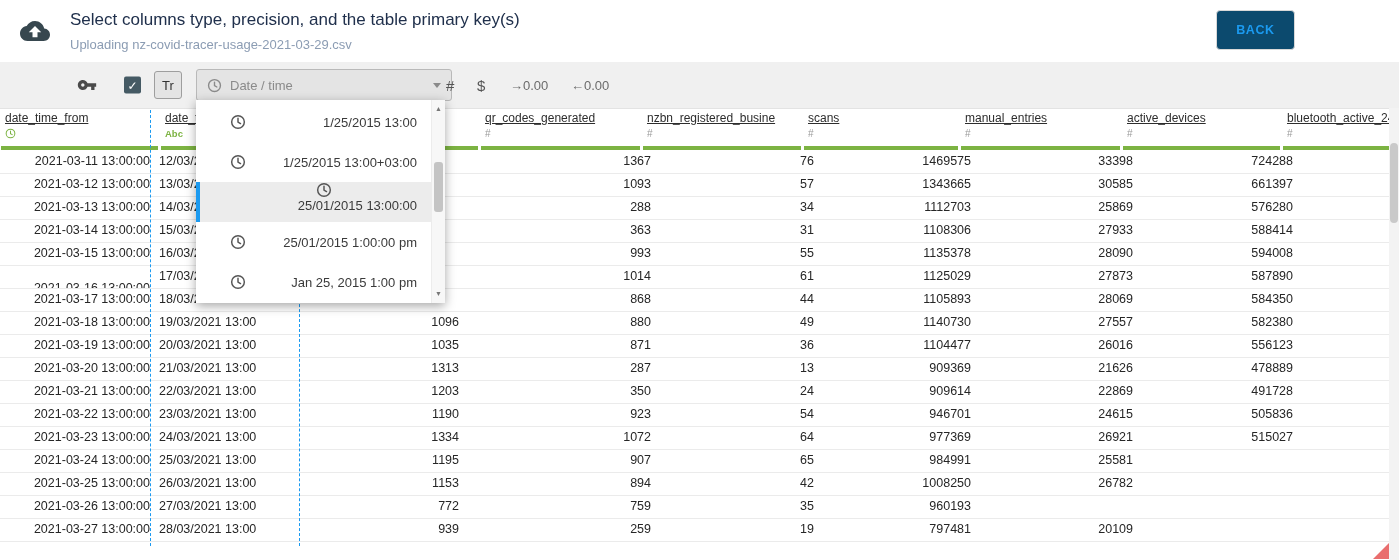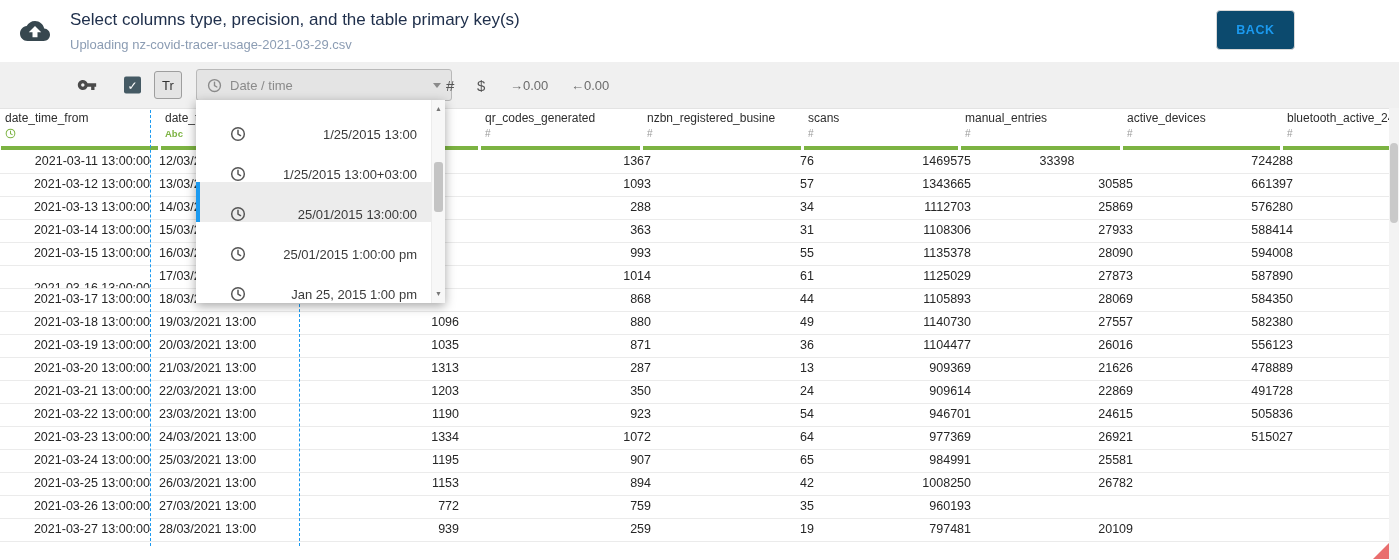--- a/index.html
+++ b/index.html
@@ -28,41 +28,41 @@
            display:flex;align-items:center;gap:8px;padding:0 10px;color:#8a8a8a;font-size:13px;cursor:pointer;}
   .chev{width:0;height:0;border-left:4.5px solid transparent;border-right:4.5px solid transparent;border-top:5.5px solid #8a8a8a;margin-left:auto;}
   .icon-btn{background:none;border:none;color:#555;font-size:15px;padding:0;}
   .hash{left:446px;} .dollar{left:477px;}
   .prec{background:none;border:none;color:#6b6b6b;font-size:13px;padding:0;white-space:nowrap;}
   .inc{left:510px;} .dec{left:571px;}
 
   
   .ghead{position:absolute;left:0;top:108px;height:43px;display:flex;z-index:1;background:#fff;}
   .hcell{position:relative;flex:none;padding:3px 5px 0;overflow:hidden;white-space:nowrap;cursor:pointer;}
-  .tname{font-size:12px;color:#2d2d2d;}
+  .tname{font-size:12px;color:#2d2d2d;text-decoration:underline;}
   .ttype{margin-top:2px;height:13px;font-size:10px;color:#9a9a9a;display:flex;align-items:center;}
   .ttype.abc{color:var(--green);font-weight:700;font-size:9.5px;}
   .qbar{position:absolute;left:1px;right:2px;bottom:1px;height:4px;background:var(--green);}
   .gbody{position:absolute;left:0;top:151px;z-index:1;background:#fff;}
   .grow{display:flex;height:22px;border-bottom:1px solid #ebebeb;}
   .gcell{flex:none;font-size:12.5px;color:#262626;line-height:21px;white-space:nowrap;overflow:hidden;}
   .gcell.r{text-align:right;padding-right:10px;}
   .gcell.l{text-align:left;padding-left:5px;}
 
   
   .dashline{position:absolute;top:110px;height:436px;width:0;border-left:1px dashed var(--accent);z-index:5;}
   .d1{left:150px;} .d2{left:299px;}
 
   
   .dd-panel{position:absolute;left:196px;top:100px;width:249px;height:203px;background:#fff;
             box-shadow:0 3px 10px rgba(0,0,0,.35);z-index:20;}
   .dd-list{position:absolute;left:0;top:2px;right:13px;}
-  .dd-opt{height:40px;display:flex;align-items:flex-end;border-left:4px solid transparent;
+  .dd-opt{height:40px;display:flex;align-items:center;border-left:4px solid transparent;
           padding:0 15px 0 30px;font-size:13px;color:#3a3a3a;cursor:pointer;}
-  .dd-opt.sel{background:#ececec;border-left-color:var(--accent);}
+  .dd-opt.sel{background:#ececec;border-left-color:var(--accent);flex-direction:column;}
   .dd-opt .lbl{margin-left:auto;}
   .dd-scroll{position:absolute;top:0;right:0;bottom:0;width:13px;background:#f7f7f7;border-left:1px solid #ececec;}
   .dd-up,.dd-down{position:absolute;left:0;width:100%;text-align:center;font-size:7px;color:#777;height:12px;line-height:12px;cursor:pointer;}
   .dd-up{top:3px;} .dd-down{bottom:3px;}
   .dd-thumb{position:absolute;left:2px;right:2px;top:62px;height:50px;background:#c4c4c4;border-radius:3px;cursor:pointer;}
 
   
   .vscroll{position:absolute;right:0;top:108px;width:10px;bottom:0;background:#f3f3f3;z-index:30;}
   .vthumb{position:absolute;left:1px;right:1px;top:35px;height:80px;background:#c9c9c9;border-radius:5px;cursor:pointer;}
   .corner-flag{position:absolute;right:10px;bottom:1px;width:0;height:0;
@@ -163,21 +163,21 @@
       </div>
     </div>
   <div class="gbody" id="gbody">
       <div class="grow">
         <div class="gcell r" style="width: 150px; padding-right: 4px;">2021-03-11 13:00:00</div>
         <div class="gcell l" style="width: 149px;">12/03/2021 13:00</div>
         <div class="gcell r" style="width: 151px; padding-right: 40px;"></div>
         <div class="gcell r" style="width: 152px; padding-right: 12px;">1367</div>
         <div class="gcell r" style="width: 151px;">76</div>
         <div class="gcell r" style="width: 147px;">1469575</div>
-        <div class="gcell r" style="width: 152px; text-align: center;">33398</div>
+        <div class="gcell r" style="width: 152px;">33398</div>
         <div class="gcell r" style="width: 150px;">724288</div>
         <div class="gcell r" style="width: 153px;">1261266</div>
       </div>
       <div class="grow">
         <div class="gcell r" style="width: 150px; padding-right: 4px;">2021-03-12 13:00:00</div>
         <div class="gcell l" style="width: 149px;">13/03/2021 13:00</div>
         <div class="gcell r" style="width: 151px; padding-right: 40px;"></div>
         <div class="gcell r" style="width: 152px; padding-right: 12px;">1093</div>
         <div class="gcell r" style="width: 151px;">57</div>
         <div class="gcell r" style="width: 147px;">1343665</div>

